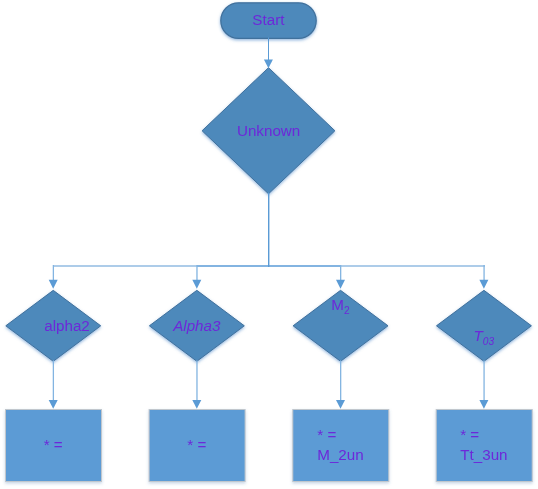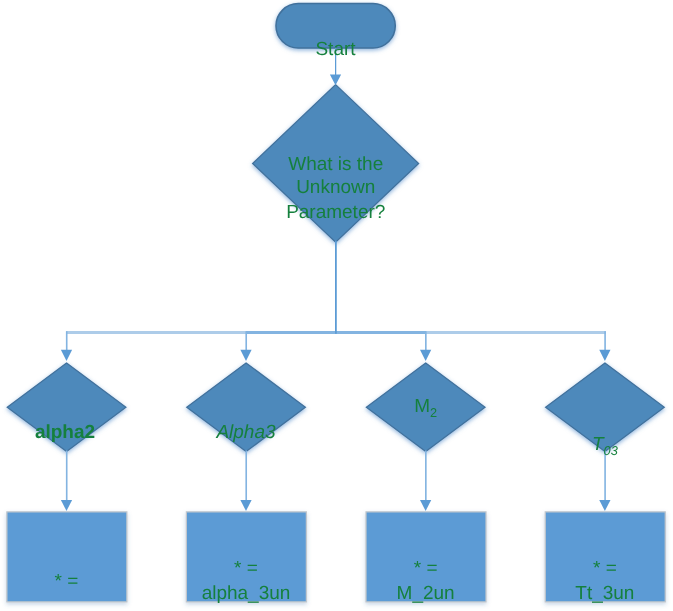--- a/index.html
+++ b/index.html
@@ -1,24 +1,24 @@
 <!DOCTYPE html>
 <html><head>
 <meta charset="utf-8">
 <title>Unknown Parameter Flowchart</title>
 <style>
   html,body{margin:0;padding:0;background:#ffffff;}
   body{width:538px;height:489px;overflow:hidden;
        font-family:"Liberation Sans",sans-serif;}
   #stage{position:relative;width:538px;height:489px;background:#ffffff;}
   svg.layer{position:absolute;left:0;top:0;width:538px;height:489px;overflow:visible;}
-  .lbl{position:absolute;color:#15803d;
+  .lbl{position:absolute;color:#6d28d9;
        font-family:"Liberation Sans",sans-serif;
-       font-size:15.2px;line-height:19.6px;text-align:center;white-space:nowrap;
-       transform:translate(-50%,-50%);pointer-events:none;margin-top:20px;
+       font-size:15.2px;line-height:19.6px;white-space:nowrap;
+       transform:translate(-50%,-50%);pointer-events:none;
        -webkit-font-smoothing:antialiased;}
   .sub{font-size:10.2px;vertical-align:baseline;position:relative;top:3.6px;}
 </style>
 </head>
 <body>
 
 <div id="stage">
 
   <svg class="layer" viewBox="0 0 538 489">
     <defs>
@@ -76,36 +76,33 @@
       <polygon points="48.7,400 57.7,400 53.2,408.8" fill="#5B9BD5"></polygon>
       <polygon points="192.3,400 201.3,400 196.8,408.8" fill="#5B9BD5"></polygon>
       <polygon points="336,400 345,400 340.5,408.8" fill="#5B9BD5"></polygon>
       <polygon points="479.4,400 488.4,400 483.9,408.8" fill="#5B9BD5"></polygon>
     </g>
   </svg>
 
   <div class="lbl" style="left:268.4px;top:20.3px;">Start</div>
 
   <div class="lbl" style="left:268.6px;top:130.9px;">
-    <div>What is the</div>
     <div>Unknown</div>
-    <div>Parameter?</div>
   </div>
 
-  <div class="lbl" style="left:52px;top:325.6px;font-weight:bold;">alpha2</div>
+  <div class="lbl" style="left:67px;top:325.6px;">alpha2</div>
   <div class="lbl" style="left:196.8px;top:325.6px;font-style:italic;">Alpha3</div>
   <div class="lbl" style="left:340.5px;top:306px;"><span>M</span><span class="sub">2</span></div>
   <div class="lbl" style="left:483.9px;top:337px;font-style:italic;"><span>T</span><span class="sub">03</span></div>
 
   <div class="lbl" style="left:53.2px;top:445.3px;">
     <div>* =</div>
   </div>
   <div class="lbl" style="left:196.8px;top:445.3px;">
     <div>* =</div>
-    <div>alpha_3un</div>
   </div>
   <div class="lbl" style="left:340.5px;top:445.3px;">
     <div>* =</div>
     <div>M_2un</div>
   </div>
   <div class="lbl" style="left:483.9px;top:445.3px;">
     <div>* =</div>
     <div>Tt_3un</div>
   </div>
 

